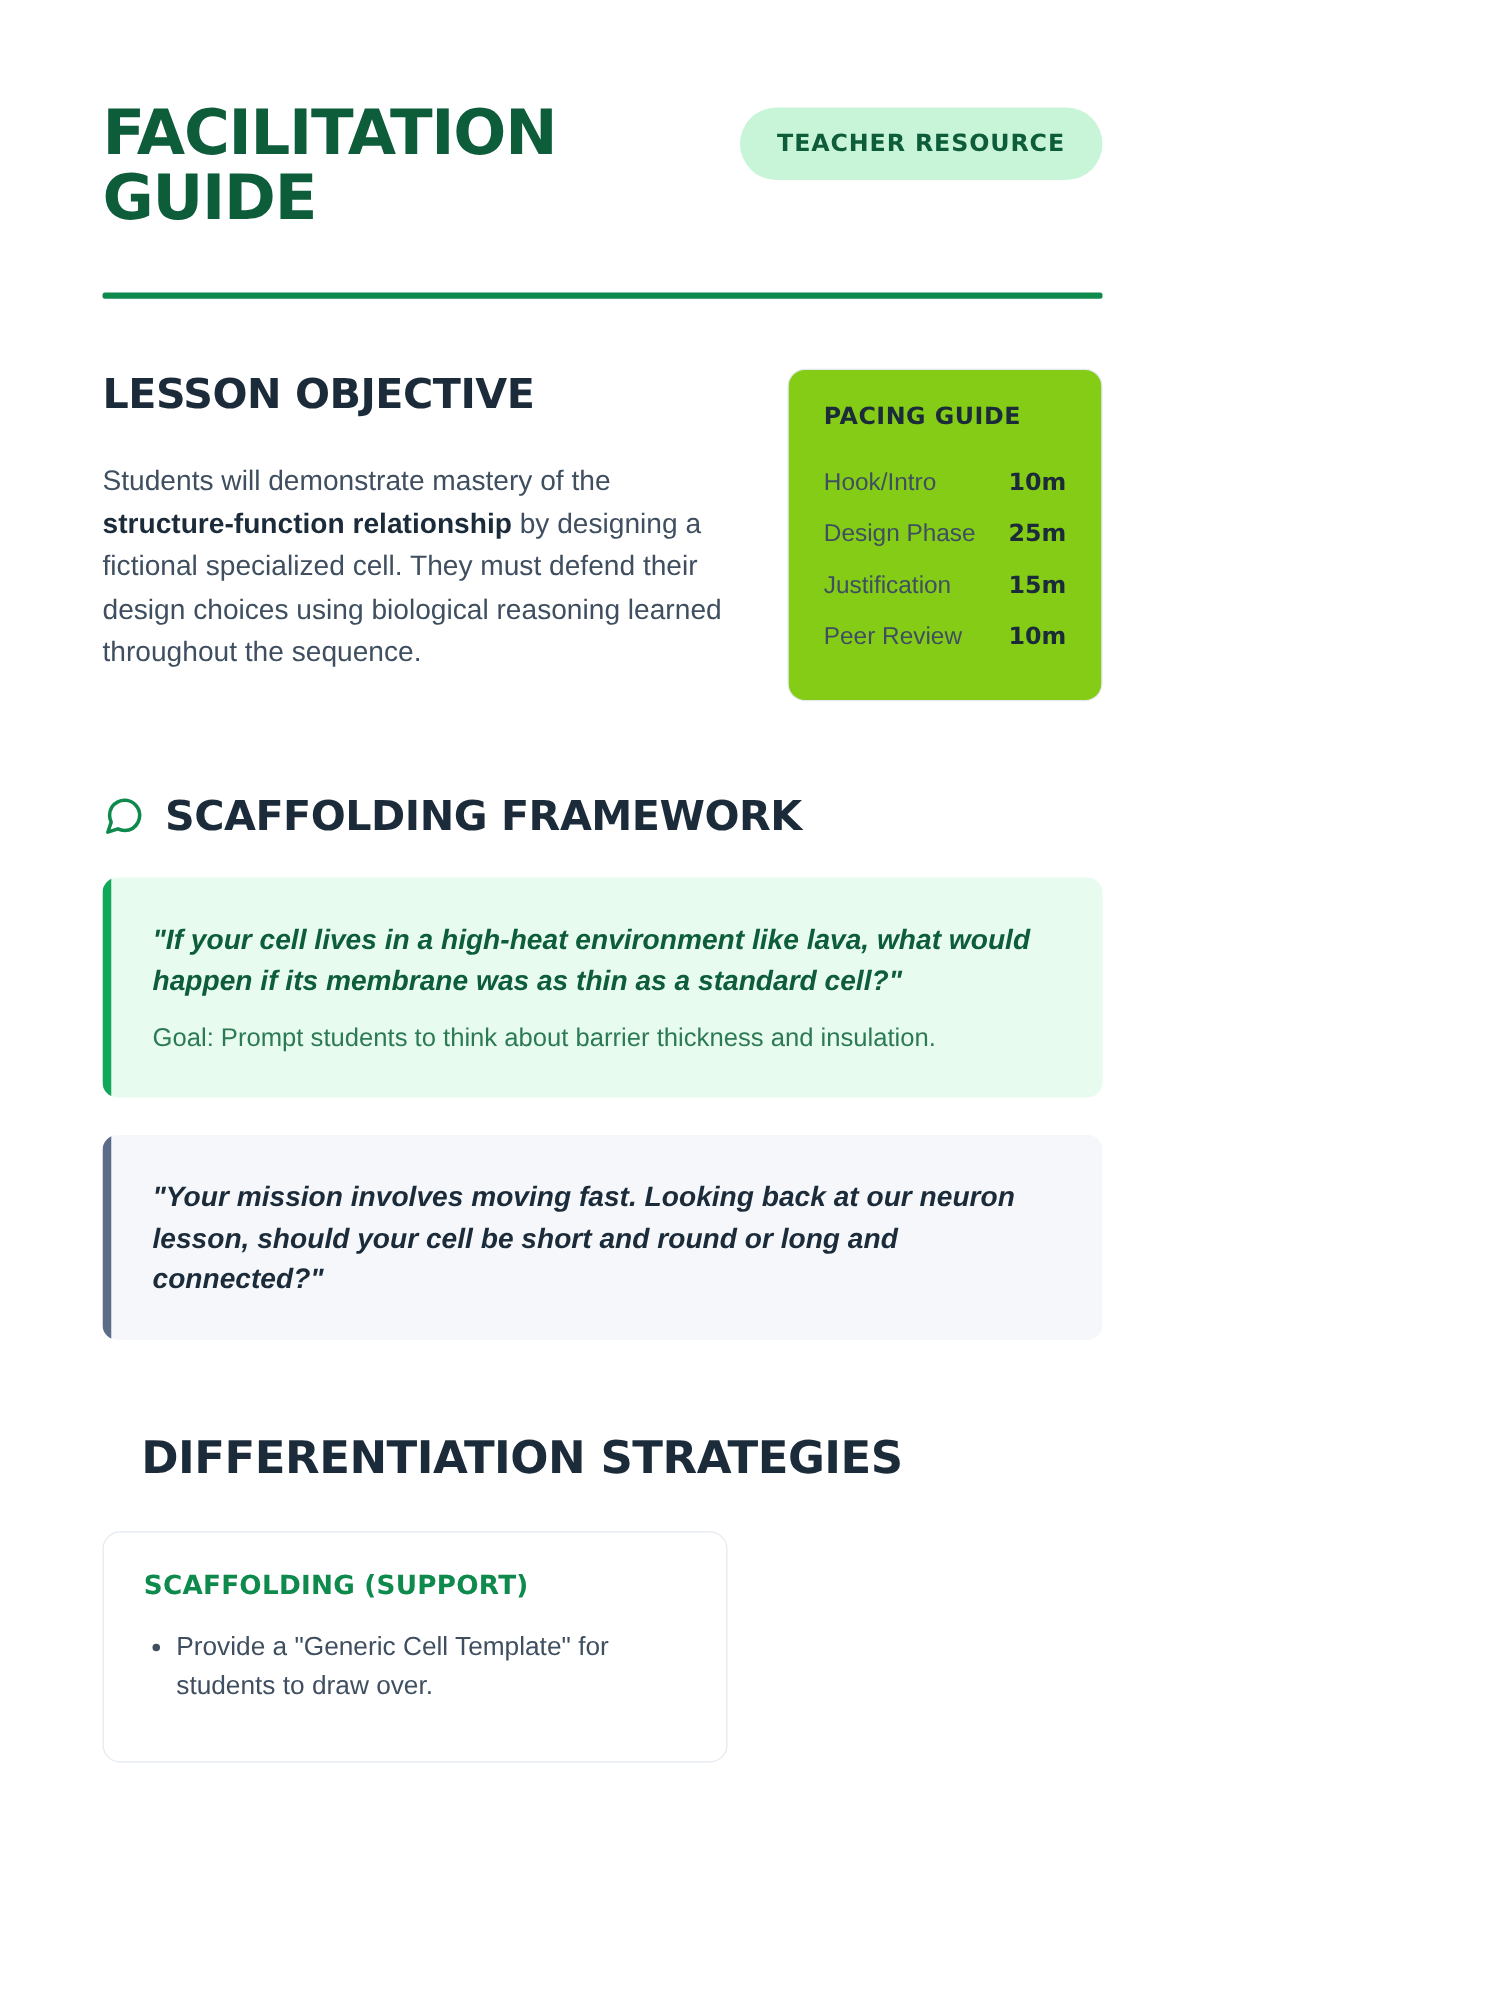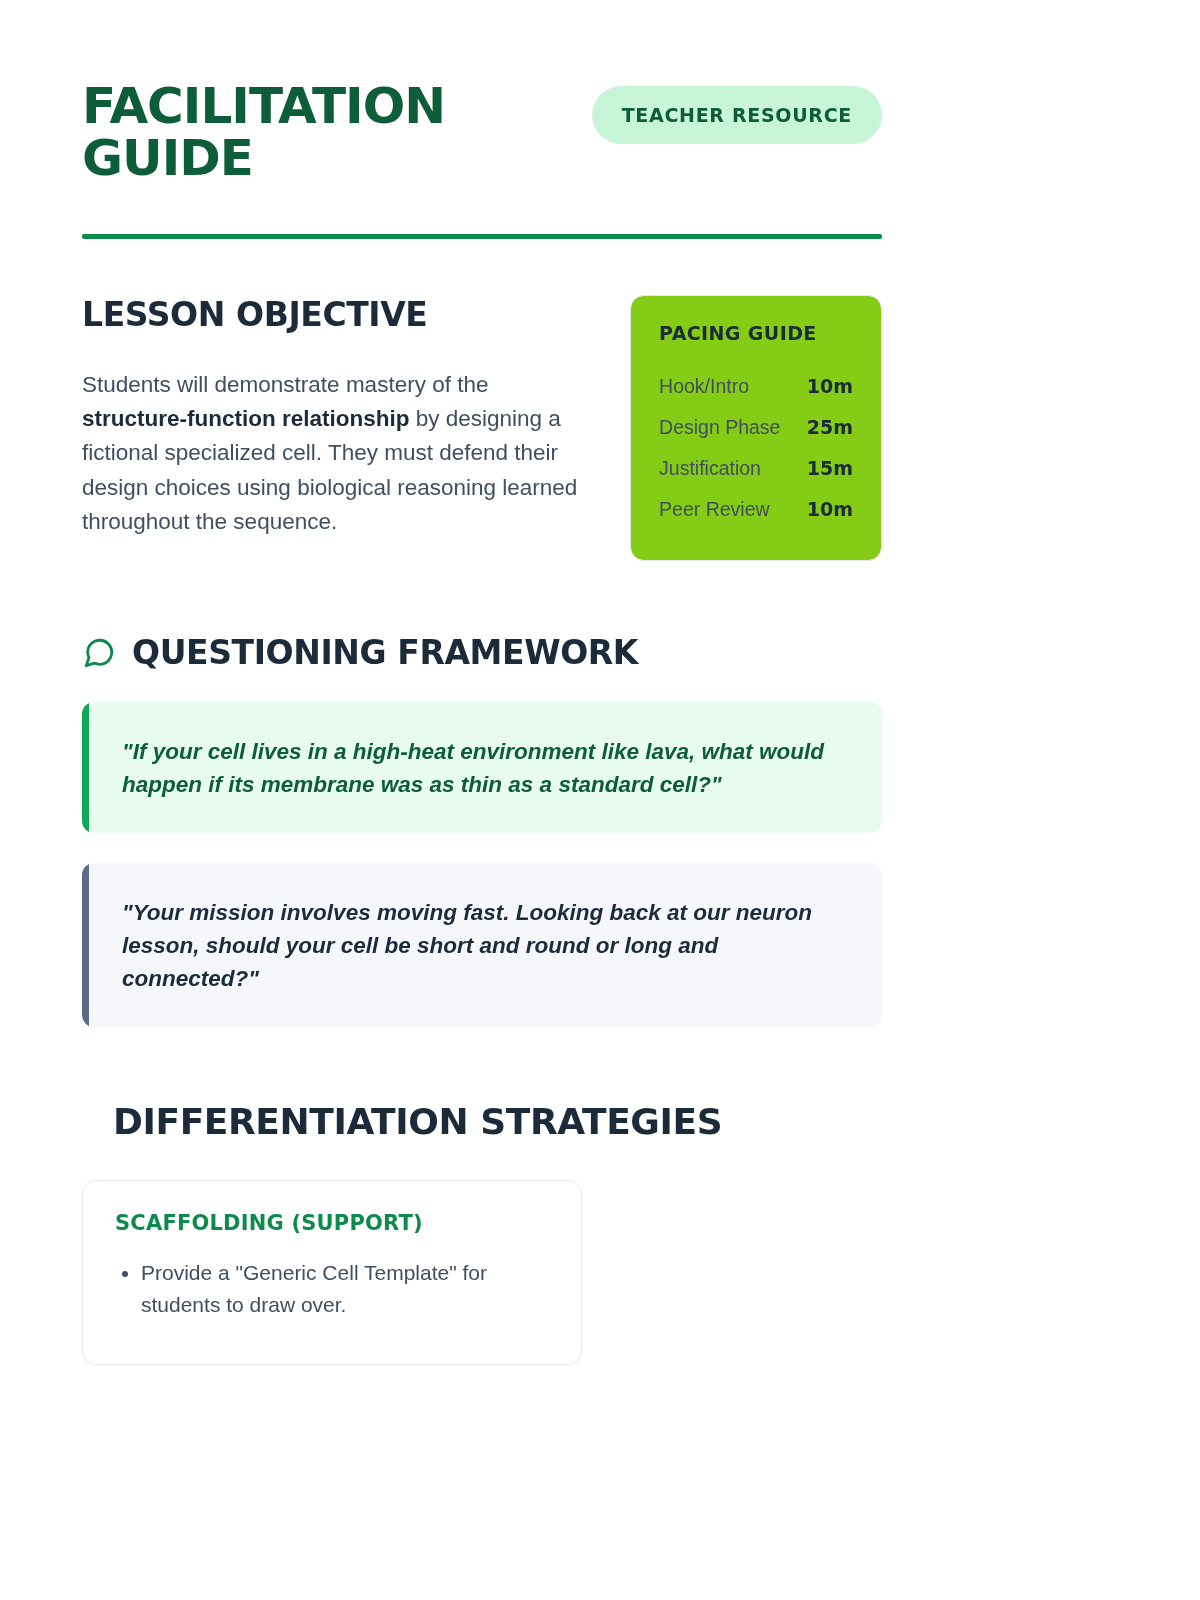--- a/index.html
+++ b/index.html
@@ -230,26 +230,27 @@
       </div>
     </div>
   </div>
 
   <div class="q-head">
     <span class="q-icon">
       <svg class="q-icon" viewBox="0 0 24 24" fill="none" stroke="#0f8a4d" stroke-width="2" stroke-linecap="round" stroke-linejoin="round">
         <path d="M21 11.5a8.38 8.38 0 0 1-.9 3.8 8.5 8.5 0 0 1-7.6 4.7 8.38 8.38 0 0 1-3.8-.9L3 21l1.9-5.7a8.38 8.38 0 0 1-.9-3.8 8.5 8.5 0 0 1 4.7-7.6 8.38 8.38 0 0 1 3.8-.9h.5a8.48 8.48 0 0 1 8 8v.5z"></path>
       </svg>
     </span>
-    <div class="section-title">QUESTIONING FRAMEWORK</div>
+    <div class="section-title">SCAFFOLDING FRAMEWORK</div>
   </div>
 
   <div class="quote green">
     <span class="bar"></span>
     <div class="quote-text">"If your cell lives in a high-heat environment like lava, what would happen if its membrane was as thin as a standard cell?"</div>
+    <div class="quote-goal">Goal: Prompt students to think about barrier thickness and insulation.</div>
   </div>
 
   <div class="quote gray">
     <span class="bar"></span>
     <div class="quote-text">"Your mission involves moving fast. Looking back at our neuron lesson, should your cell be short and round or long and connected?"</div>
   </div>
 
   <div class="section-title diff-title">DIFFERENTIATION STRATEGIES</div>
 
   <div class="diff-row">

